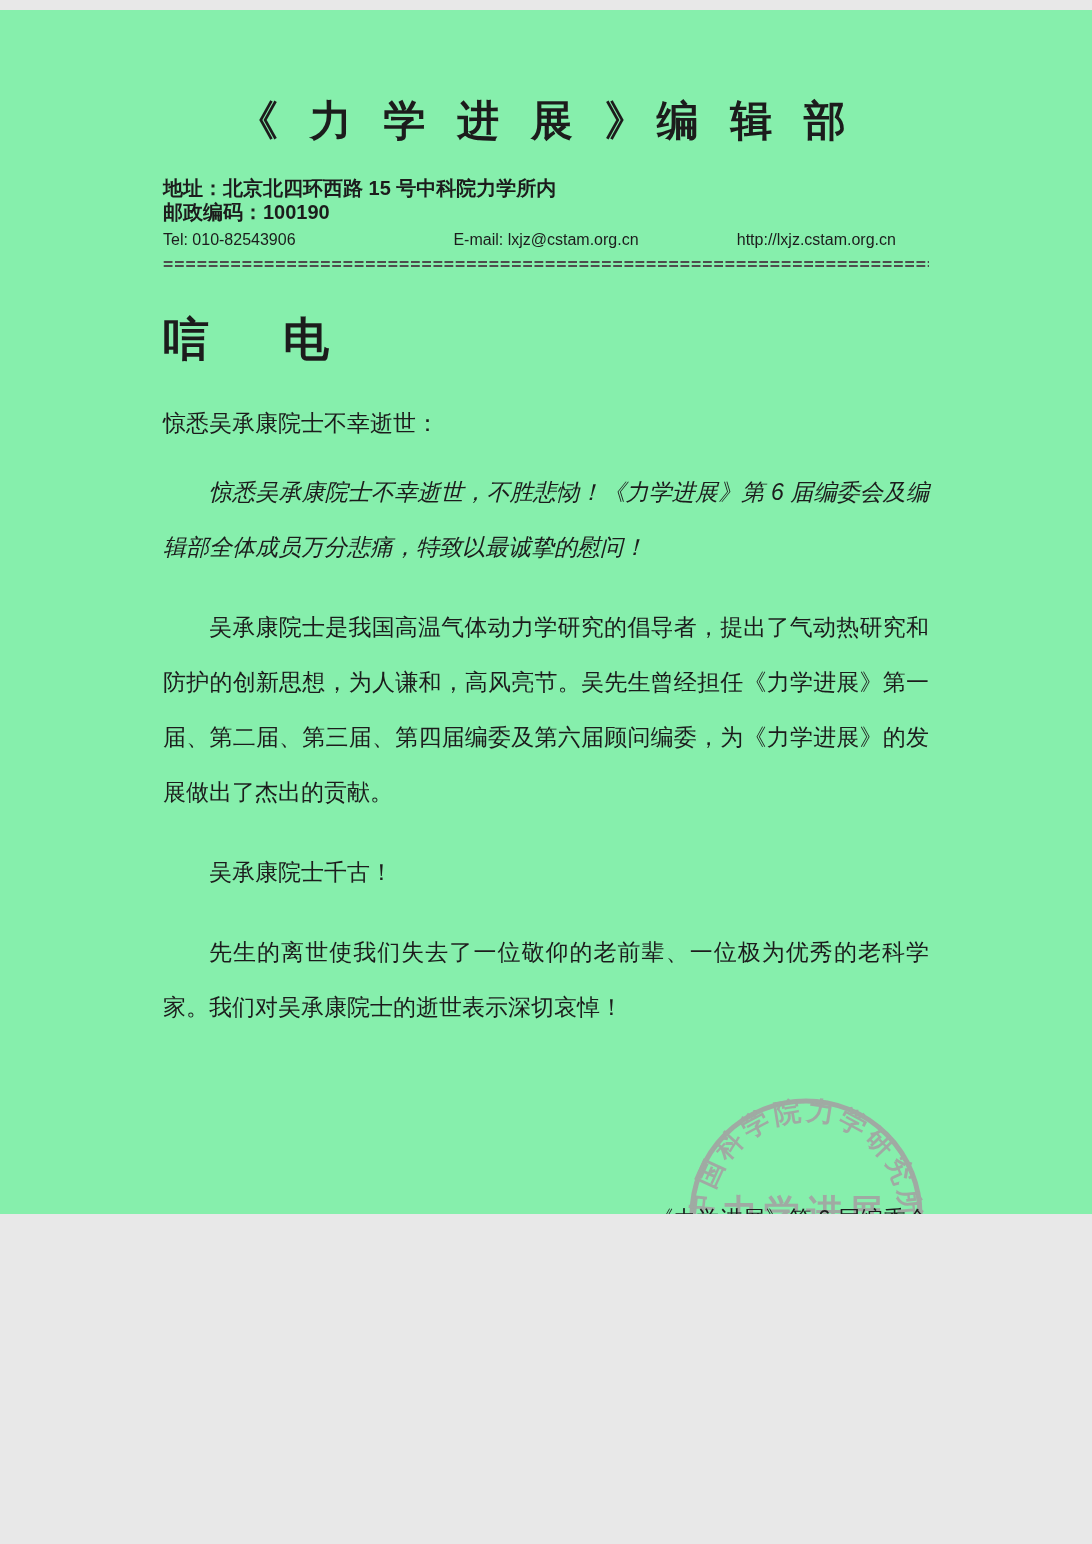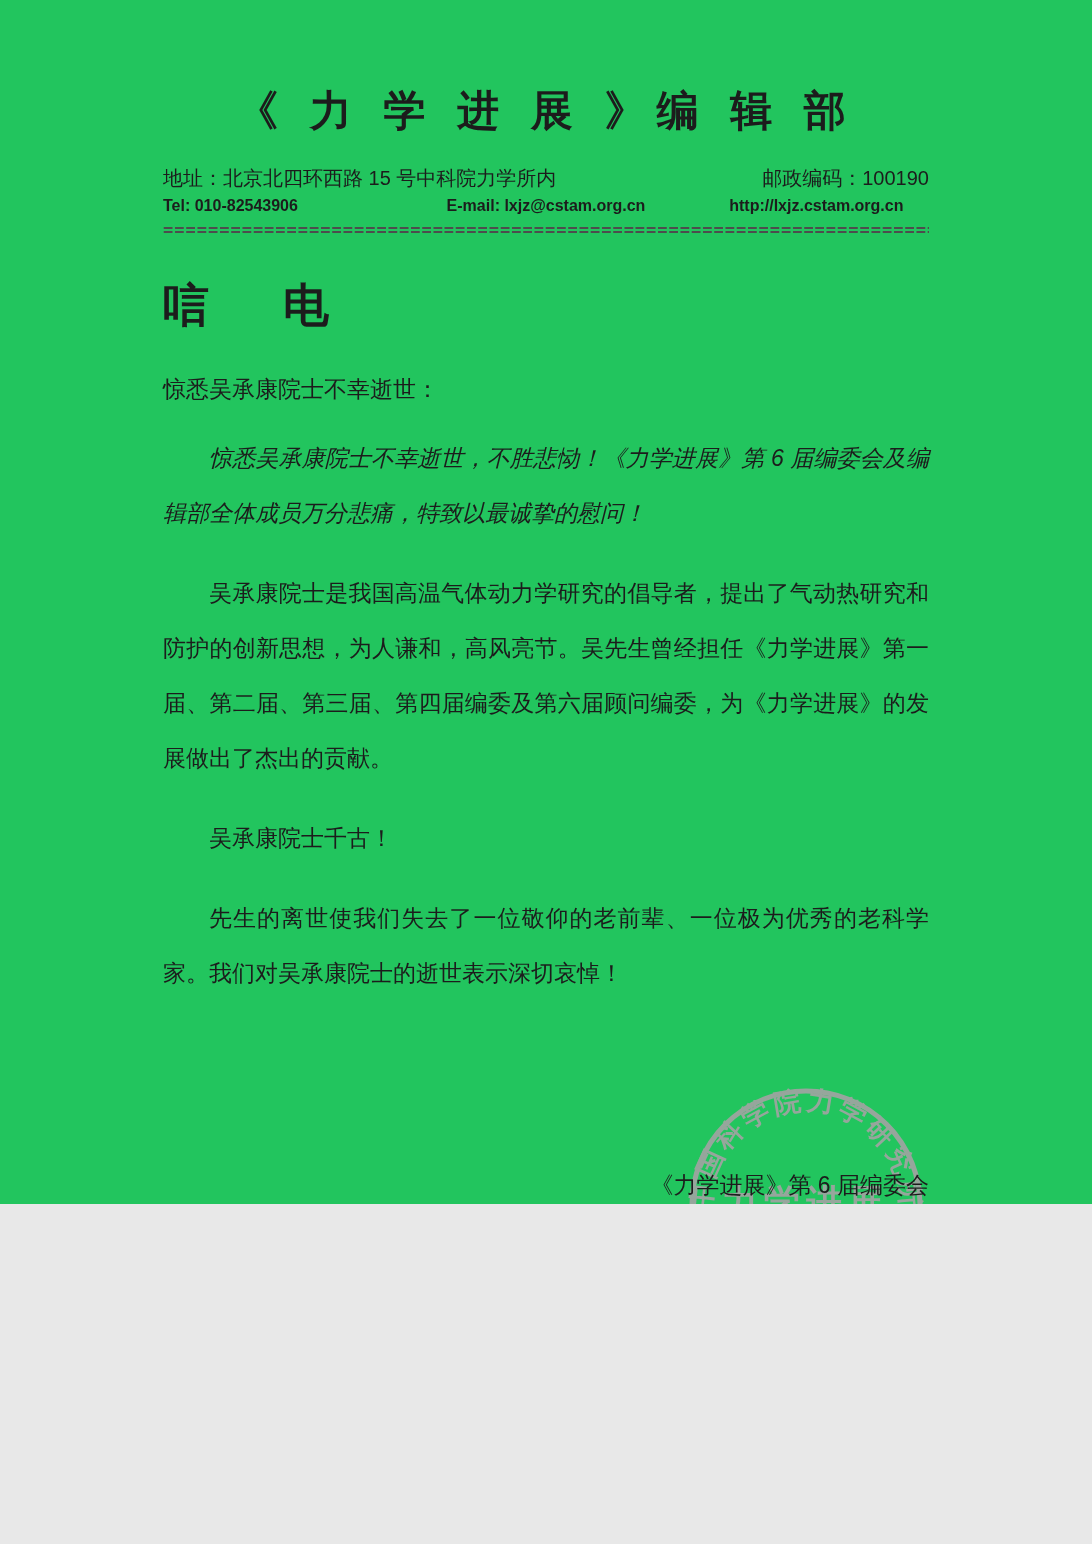--- a/index.html
+++ b/index.html
@@ -4,22 +4,22 @@
 <style>
   html, body {
     margin: 0;
     padding: 0;
     background: #e8e8e8;
   }
   .page {
     position: relative;
     width: 1092px;
     height: 1204px;
-    margin: 0 auto;
-    background: #22c55e;
+    margin: 10px auto;
+    background: #86efac;
     color: #1c1c1c;
     font-family: "Liberation Sans", sans-serif;
     box-sizing: border-box;
     padding: 86px 163px 0 163px;
     overflow: hidden;
   }
 
   
   .org-title {
     text-align: center;
@@ -28,28 +28,29 @@
     letter-spacing: 10px;
     line-height: 50px;
     white-space: nowrap;
   }
   .addr-row {
     display: flex;
     justify-content: space-between;
     align-items: baseline;
     margin-top: 30px;
     font-size: 20px;
-    font-weight: normal;
+    font-weight: bold;
     line-height: 24px;
+    flex-direction: column;
   }
   .contact-row {
     display: flex;
     margin-top: 6px;
     font-size: 16px;
-    font-weight: 700;
+    font-weight: 400;
     line-height: 20px;
   }
   .contact-row .c-left   { flex: 1; text-align: left; }
   .contact-row .c-mid    { flex: 1.4; text-align: center; }
   .contact-row .c-right  { flex: 1; text-align: center; }
   .divider {
     margin-top: 8px;
     height: 14px;
     line-height: 12px;
     font-family: "DejaVu Sans Mono", monospace;

